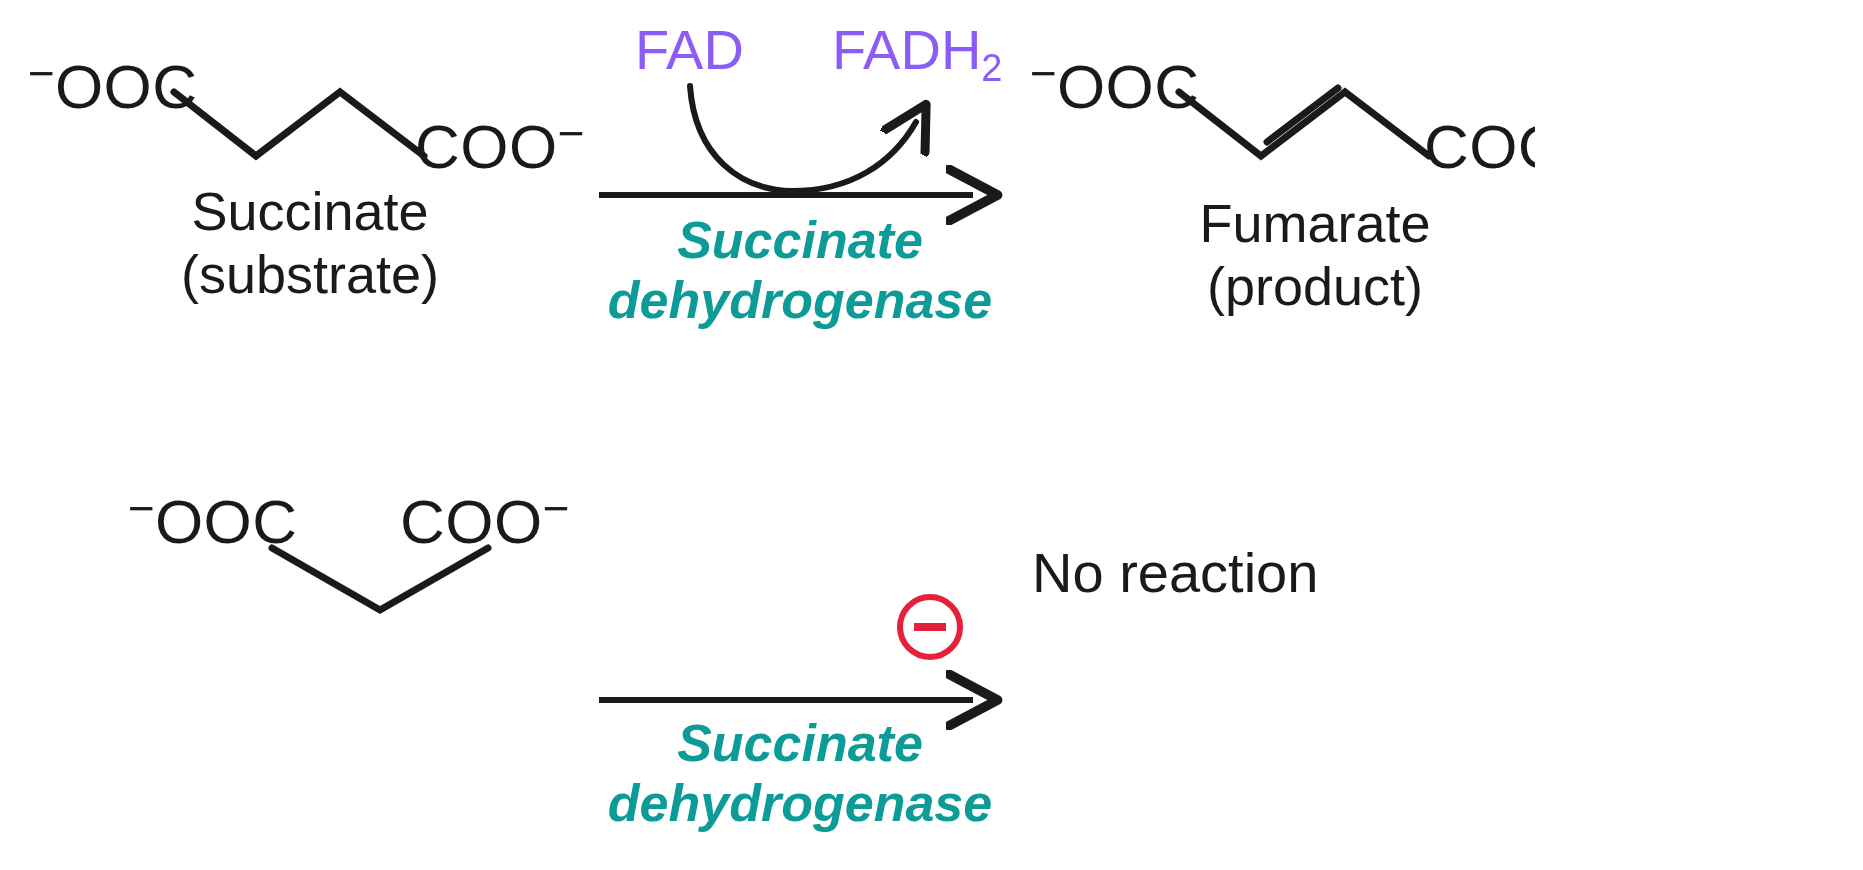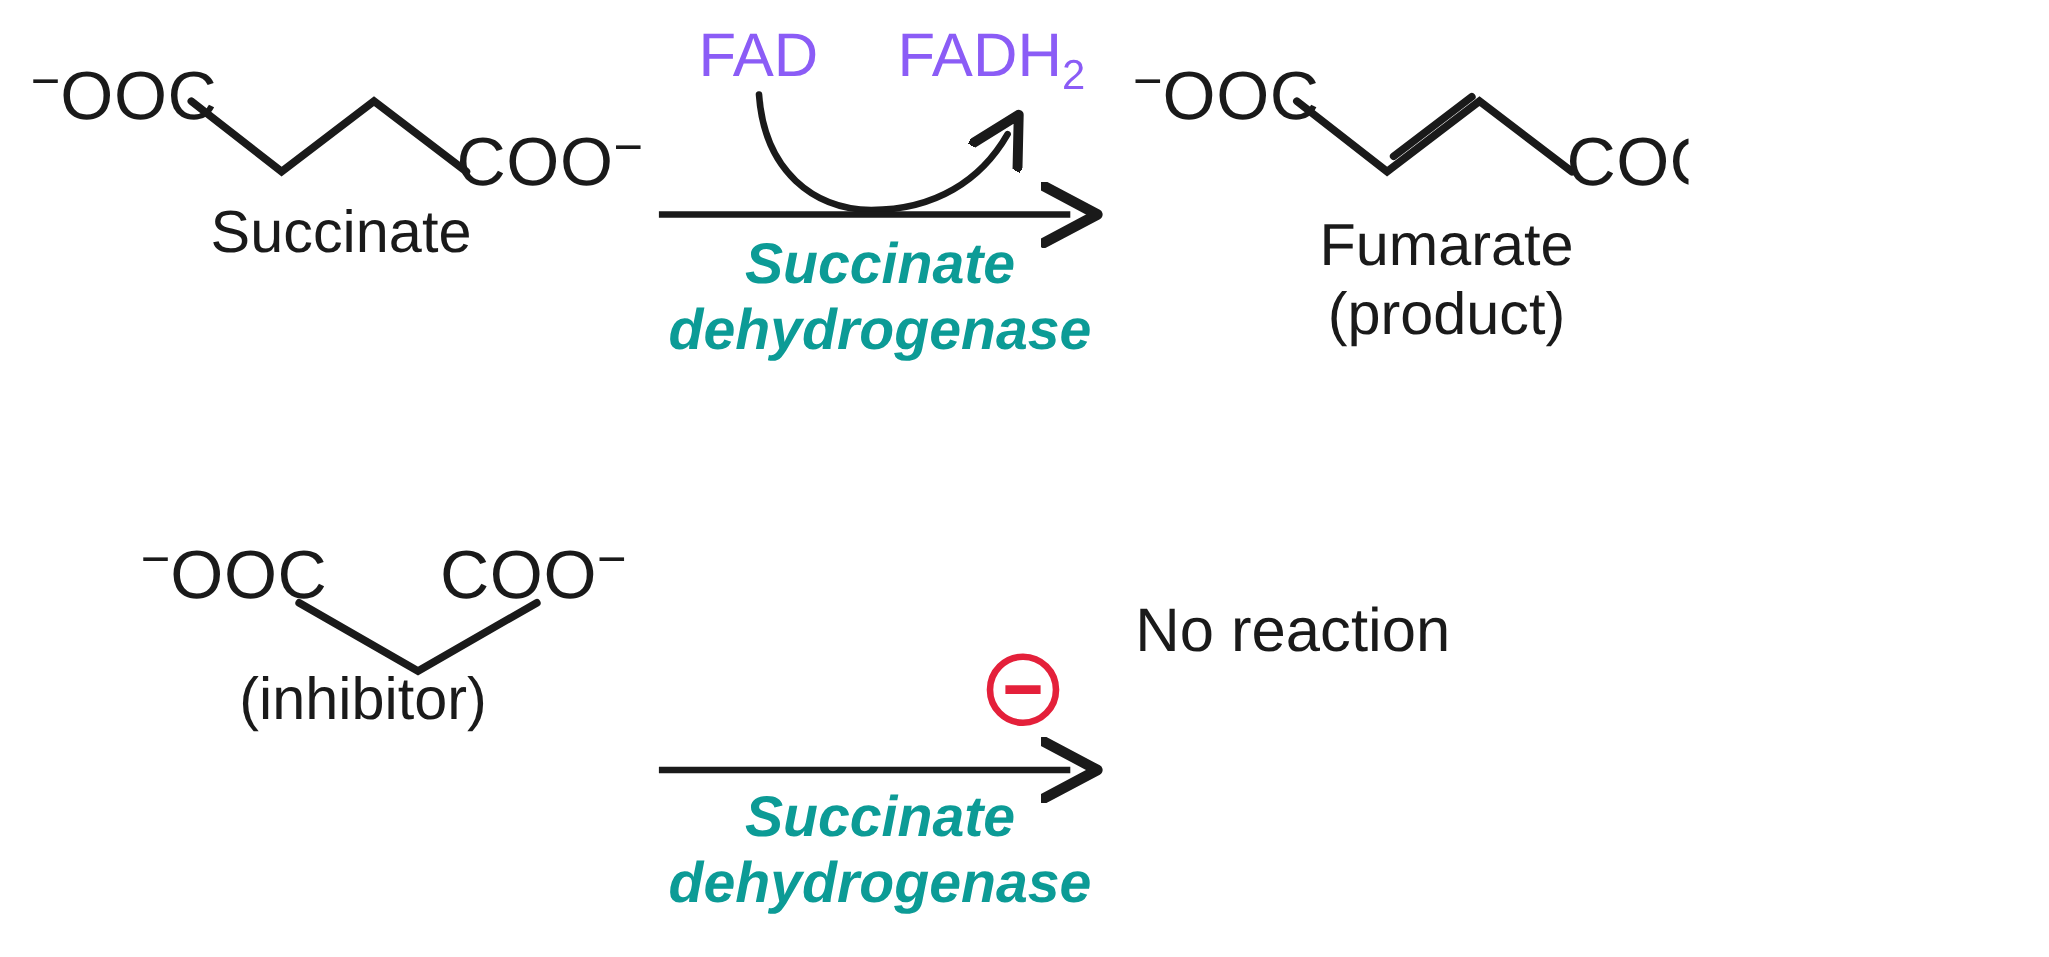--- a/index.html
+++ b/index.html
@@ -108,28 +108,29 @@
     <svg class="abs" style="left:170px; top:80px;" width="330" height="90" viewBox="0 0 330 90">
       <polyline points="4,12 86,76 170,12 254,76" fill="none" stroke="#1a1a1a" stroke-width="7" stroke-linecap="round" stroke-linejoin="miter"></polyline>
     </svg>
 
     <div class="abs formula" style="left:415px; top:110px;">
       <span>COO</span><span class="chg-post">−</span>
     </div>
 
     <div class="abs mol-name" style="left:110px; top:180px; width:400px;">
       <div>Succinate</div>
+      <div>(substrate)</div>
     </div>
   </div>
 
   <div class="abs" style="left:600px; top:0px;">
 
     <div class="abs cofactor" style="left:35px; top:22px;">FAD</div>
 
-    <div class="abs cofactor" style="left:216px; top:22px;">
+    <div class="abs cofactor" style="left:232px; top:22px;">
       <span>FADH</span><sub>2</sub>
     </div>
 
     <svg class="abs" style="left:0px; top:60px;" width="400" height="160" viewBox="0 0 400 160">
       <defs>
         <marker id="cofArrowHead" markerWidth="9" markerHeight="9" refX="4.2" refY="4.5" orient="auto" markerUnits="strokeWidth">
           <path d="M0.4,0.6 L7.6,4.5 L0.4,8.4" fill="none" stroke="#1a1a1a" stroke-width="1.5" stroke-linecap="round" stroke-linejoin="round"></path>
         </marker>
       </defs>
       <path d="M 90,26 C 95,96 140,130 192,131 C 250,131 292,104 316,62" fill="none" stroke="#1a1a1a" stroke-width="6" stroke-linecap="round" marker-end="url(#cofArrowHead)"></path>
@@ -174,21 +175,20 @@
       <span class="chg">−</span><span>OOC</span>
     </div>
 
     <svg class="abs" style="left:168px; top:85px;" width="260" height="85" viewBox="0 0 260 85">
       <polyline points="4,8 112,70 220,8" fill="none" stroke="#1a1a1a" stroke-width="7" stroke-linecap="round" stroke-linejoin="miter"></polyline>
     </svg>
     <div class="abs formula" style="left:300px; top:30px;">
       <span>COO</span><span class="chg-post">−</span>
     </div>
     <div class="abs mol-name" style="left:25px; top:150px; width:410px;">
-      <div>(inhibitor)</div>
     </div>
   </div>
 
   <div class="abs" style="left:600px; top:455px;">
 
     <svg class="abs" style="left:290px; top:132px;" width="80" height="80" viewBox="0 0 80 80">
       <circle cx="40" cy="40" r="30" fill="none" stroke="#E4203A" stroke-width="6"></circle>
       <line x1="24" y1="40" x2="56" y2="40" stroke="#E4203A" stroke-width="8" stroke-linecap="butt"></line>
     </svg>
 

